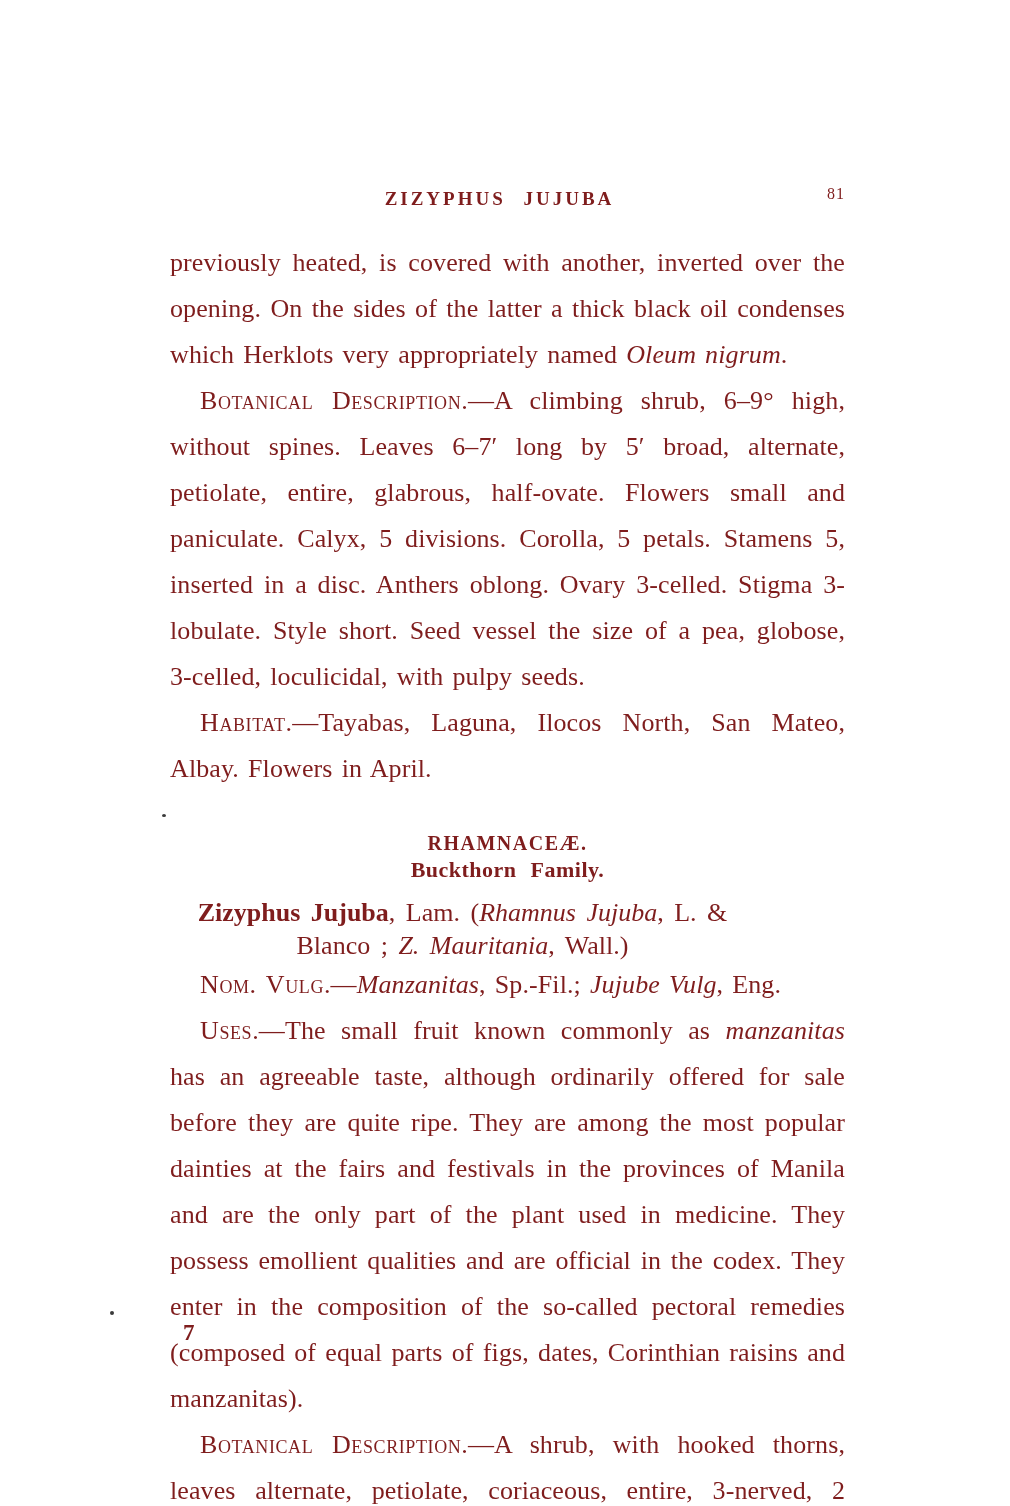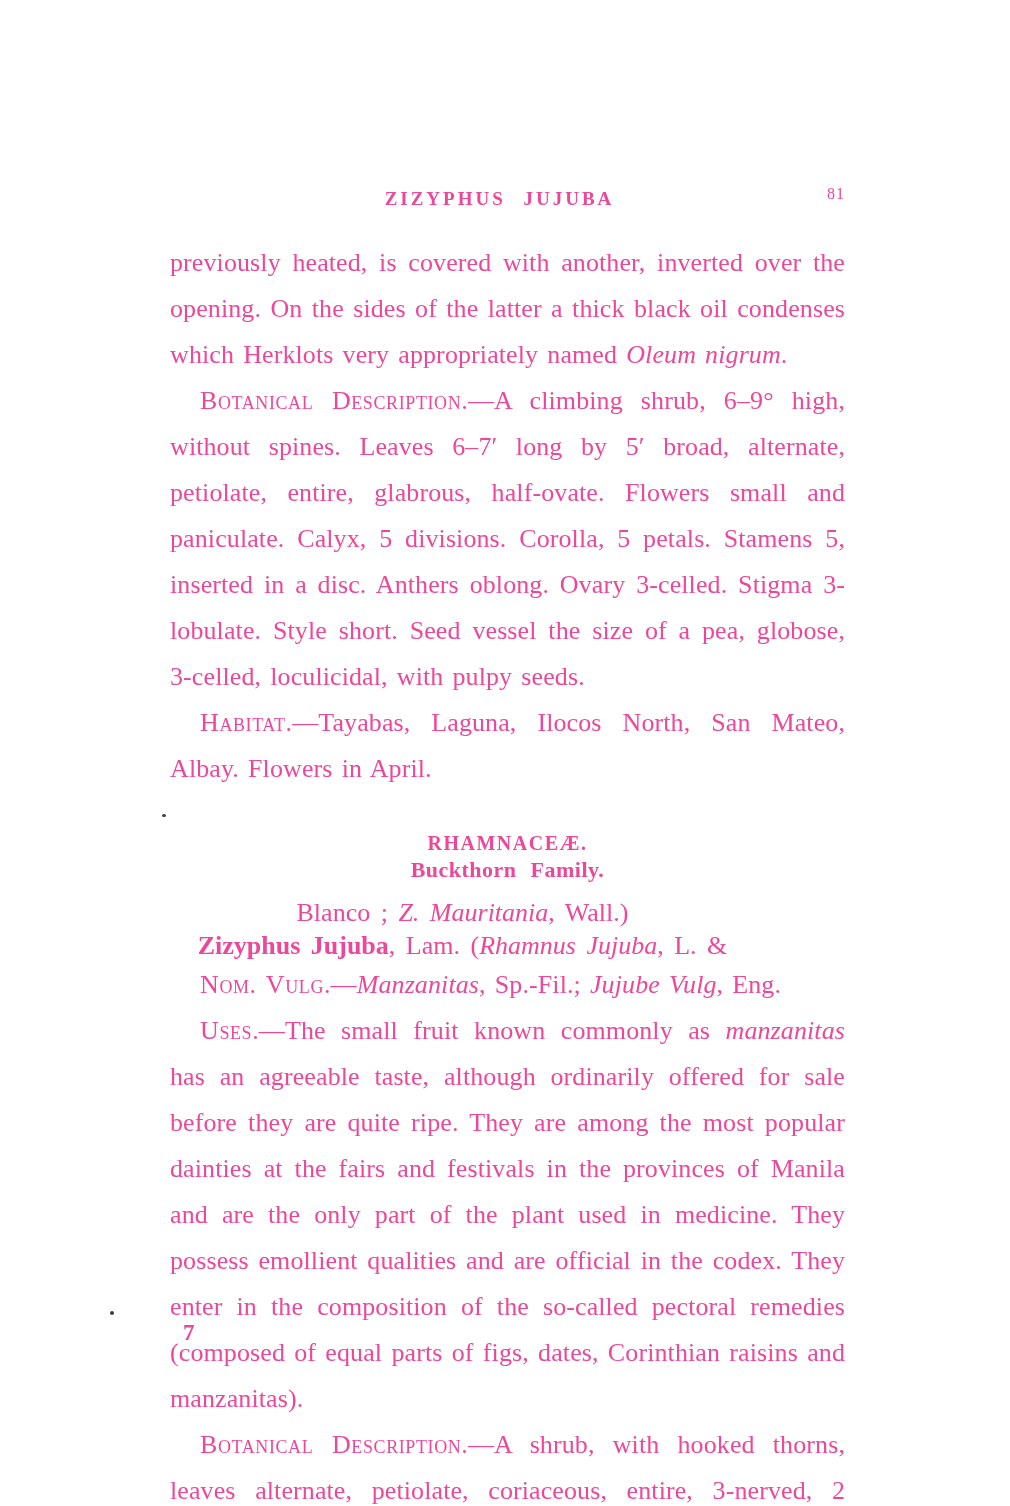--- a/index.html
+++ b/index.html
@@ -1,21 +1,21 @@
 <!DOCTYPE html>
 <html><head>
 <meta charset="utf-8">
 <style>
   html, body { margin: 0; padding: 0; background: #ffffff; }
   .page {
     position: relative;
     width: 1010px;
     height: 1506px;
     background: #ffffff;
-    color: #ec4899;
+    color: #7f1d1d;
     font-family: "Liberation Serif", "DejaVu Serif", serif;
     overflow: hidden;
   }
   .text-column {
     position: absolute;
     left: 170px;
     top: 188px;
     width: 675px;
   }
   .running-head {
@@ -106,22 +106,22 @@
 
     <p class="body indent"><span class="sc">Botanical Description</span><span>.—</span><span>A climbing shrub, 6–9° high, without spines. Leaves 6–7′ long by 5′ broad, alternate, petiolate, entire, glabrous, half-ovate. Flowers small and paniculate. Calyx, 5 divisions. Corolla, 5 petals. Stamens 5, inserted in a disc. Anthers oblong. Ovary 3-celled. Stigma 3-lobulate. Style short. Seed vessel the size of a pea, globose, 3-celled, loculicidal, with pulpy seeds.</span></p>
 
     <p class="body indent"><span class="sc">Habitat</span><span>.—</span><span>Tayabas, Laguna, Ilocos North, San Mateo, Albay. Flowers in April.</span></p>
 
     <div class="family-heading">RHAMNACEÆ.</div>
 
     <div class="family-common">Buckthorn Family.</div>
 
     <div class="species-citation">
+      <div><span class="b">Zizyphus Jujuba</span><span>, Lam.  (</span><span class="i">Rhamnus Jujuba</span><span>, L. &amp;</span></div>
       <div><span>Blanco ; </span><span class="i">Z. Mauritania</span><span>, Wall.)</span></div>
-      <div><span class="b">Zizyphus Jujuba</span><span>, Lam.  (</span><span class="i">Rhamnus Jujuba</span><span>, L. &amp;</span></div>
     </div>
 
     <p class="body indent nomvulg"><span class="sc">Nom. Vulg</span><span>.—</span><span class="i">Manzanitas</span><span>, Sp.-Fil.; </span><span class="i">Jujube Vulg</span><span>, Eng.</span></p>
 
     <p class="body indent"><span class="sc">Uses</span><span>.—</span><span>The small fruit known commonly as </span><span class="i">manzanitas</span><span> has an agreeable taste, although ordinarily offered for sale before they are quite ripe. They are among the most popular dainties at the fairs and festivals in the provinces of Manila and are the only part of the plant used in medicine. They possess emollient qualities and are official in the codex. They enter in the composition of the so-called pectoral remedies (composed of equal parts of figs, dates, Corinthian raisins and manzanitas).</span></p>
 
     <p class="body indent"><span class="sc">Botanical Description</span><span>.—</span><span>A shrub, with hooked thorns, leaves alternate, petiolate, coriaceous, entire, 3-nerved, 2 thorny stipules, one of them crooked. Flowers small, greenish, axillary. Calyx, 5 oval divisions. Corolla, 5 petals. Stamens 5, free. Ovary bilocular, situated on the disc. Styles 2–3, divergent ; small papillary stigmas. Drupe pulpy, globose, resembling a crab-apple in size and taste, enclosing a hard, 2-celled seed.</span></p>
 
     <p class="body indent"><span class="sc">Habitat</span><span>.—</span><span>Common in all parts of the islands.</span></p>
 

